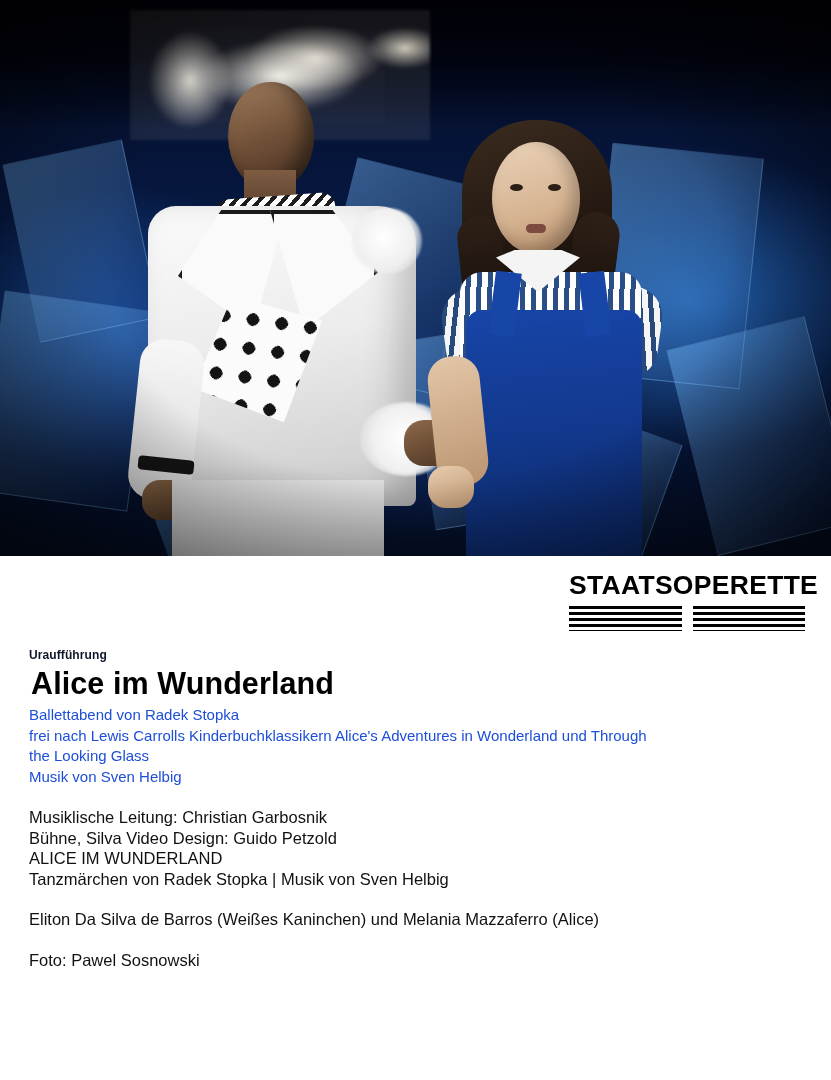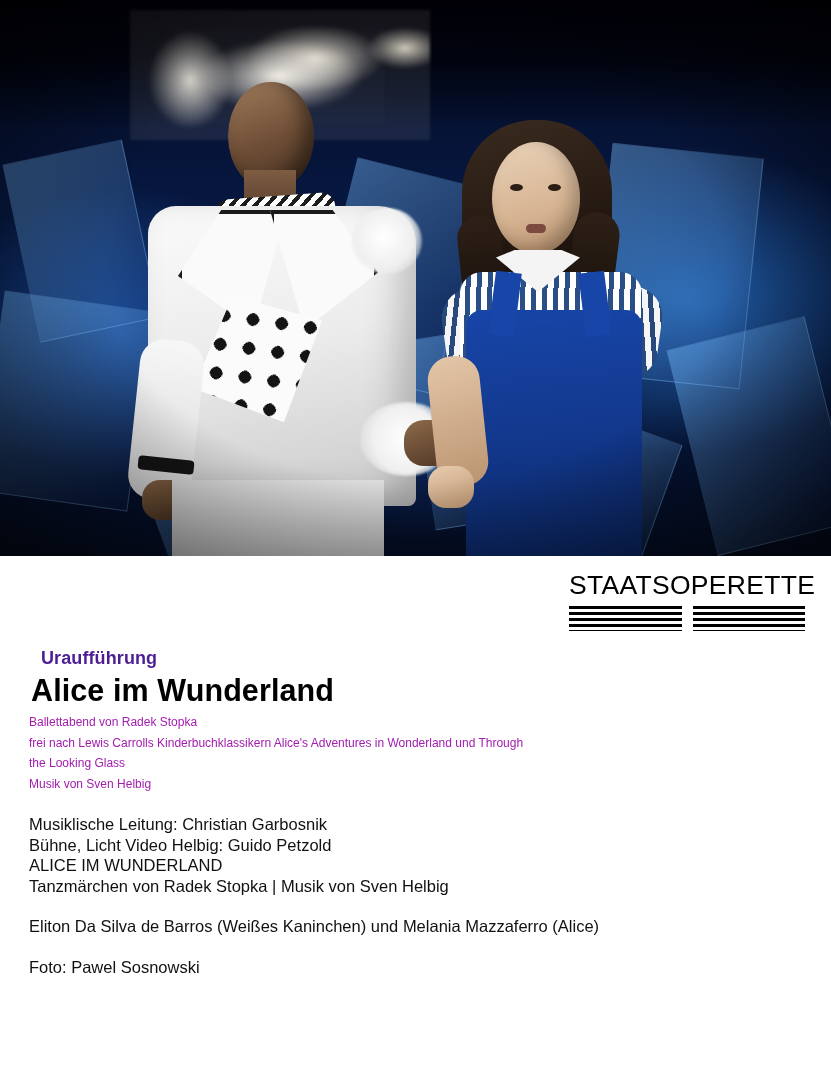--- a/index.html
+++ b/index.html
@@ -229,21 +229,21 @@
 
   
   .logo-wrap {
     position: absolute;
     right: 26px;
     top: 572px;
     width: 236px;
   }
   .logo-text {
     font-family: "Liberation Sans", sans-serif;
-    font-weight: 400;
+    font-weight: 700;
     font-size: 26.5px;
     letter-spacing: 0.3px;
     color: #000000;
     line-height: 1;
     white-space: nowrap;
   }
   .logo-bars {
     margin-top: 7px;
     display: flex;
     gap: 11px;
@@ -255,38 +255,38 @@
   }
 
   
   .content {
     position: absolute;
     left: 29px;
     top: 648px;
     width: 780px;
   }
   .kicker {
-    font-size: 18px;
+    font-size: 12px;
     font-weight: 700;
-    color: #4c1d95;
-    margin: 0 0 4px 12px;
+    color: #0f172a;
+    margin: 0 0 4px 0;
     letter-spacing: 0.1px;
   }
   .title {
     font-size: 30.5px;
     font-weight: 700;
     color: #000;
     margin: 0 0 4px 2px;
     letter-spacing: 0.1px;
     line-height: 1.15;
   }
   .subline {
-    font-size: 12px;
+    font-size: 15px;
     line-height: 20.5px;
-    color: #a21caf;
+    color: #1d4ed8;
     margin: 0;
   }
   .block {
     font-size: 16.5px;
     line-height: 20.5px;
     color: #111;
     margin: 0;
   }
   .gap-lg { height: 20px; }
   .gap-md { height: 20px; }
@@ -367,21 +367,21 @@
     <p class="subline">Ballettabend von Radek Stopka</p>
     <p class="subline">frei nach Lewis Carrolls Kinderbuchklassikern Alice's Adventures in Wonderland und Through</p>
     <p class="subline">the Looking Glass</p>
     <p class="subline">Musik von Sven Helbig</p>
   </div>
 
   <div class="gap-lg"></div>
 
   <div>
     <p class="block">Musiklische Leitung: Christian Garbosnik</p>
-    <p class="block">Bühne, Licht  Video Helbig: Guido Petzold</p>
+    <p class="block">Bühne, Silva  Video Design: Guido Petzold</p>
     <p class="block">ALICE IM WUNDERLAND</p>
     <p class="block">Tanzmärchen von Radek Stopka | Musik von Sven Helbig</p>
   </div>
 
   <div class="gap-md"></div>
 
   <p class="block">Eliton Da Silva de Barros (Weißes Kaninchen) und Melania Mazzaferro (Alice)</p>
 
   <div class="gap-md"></div>
 

